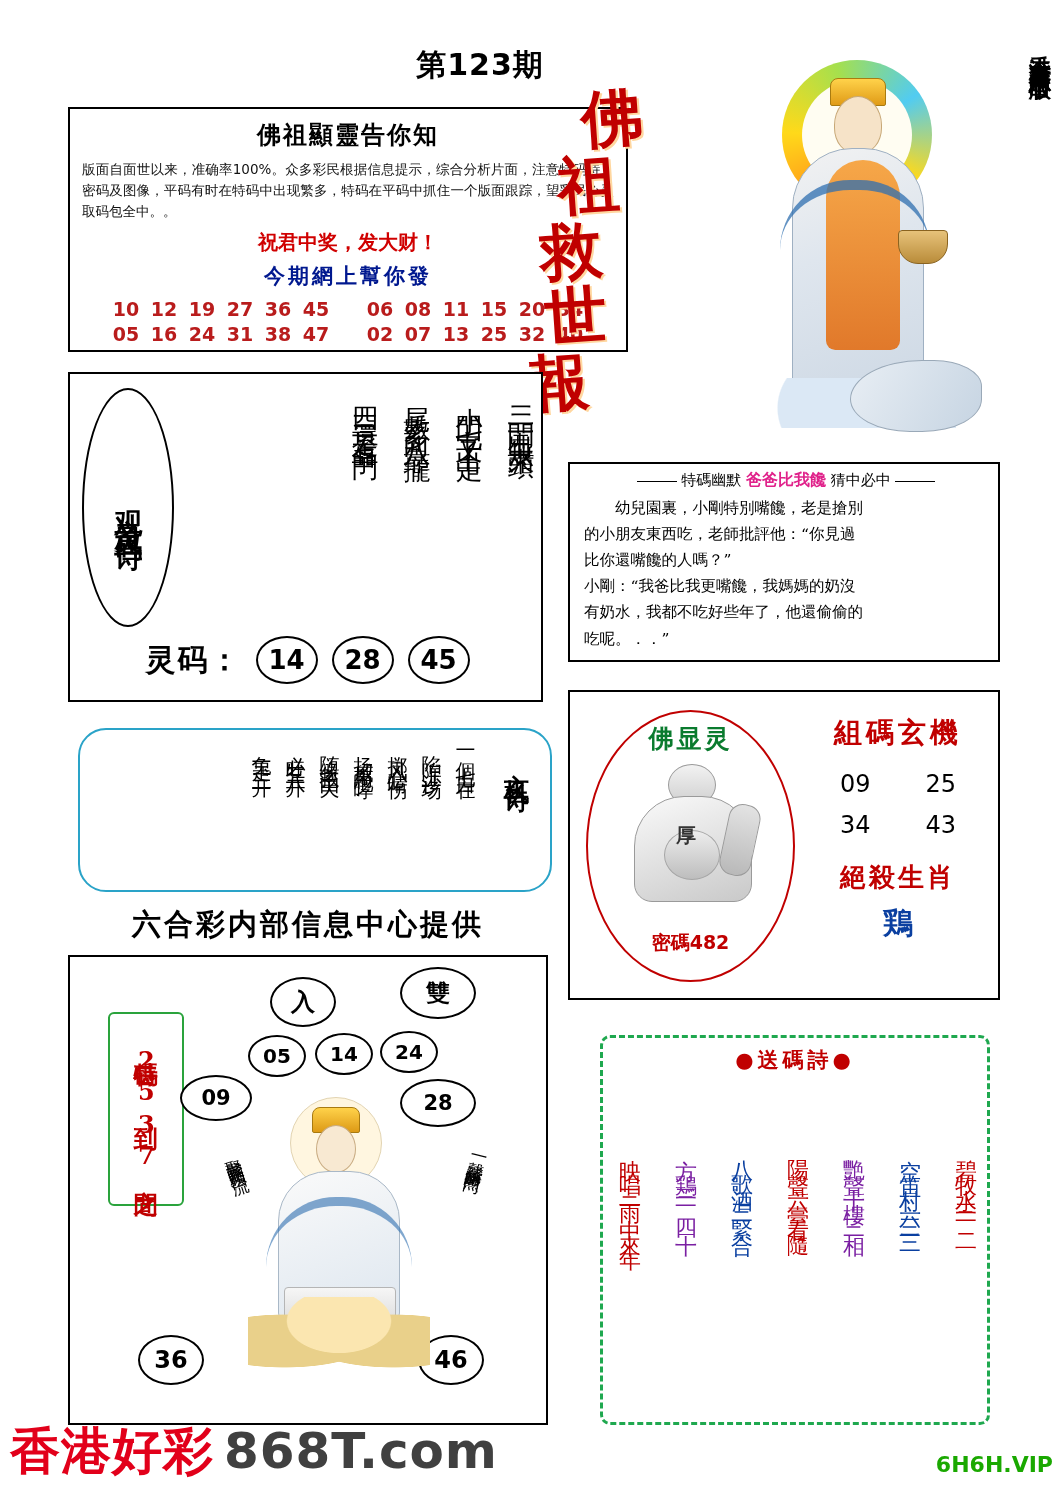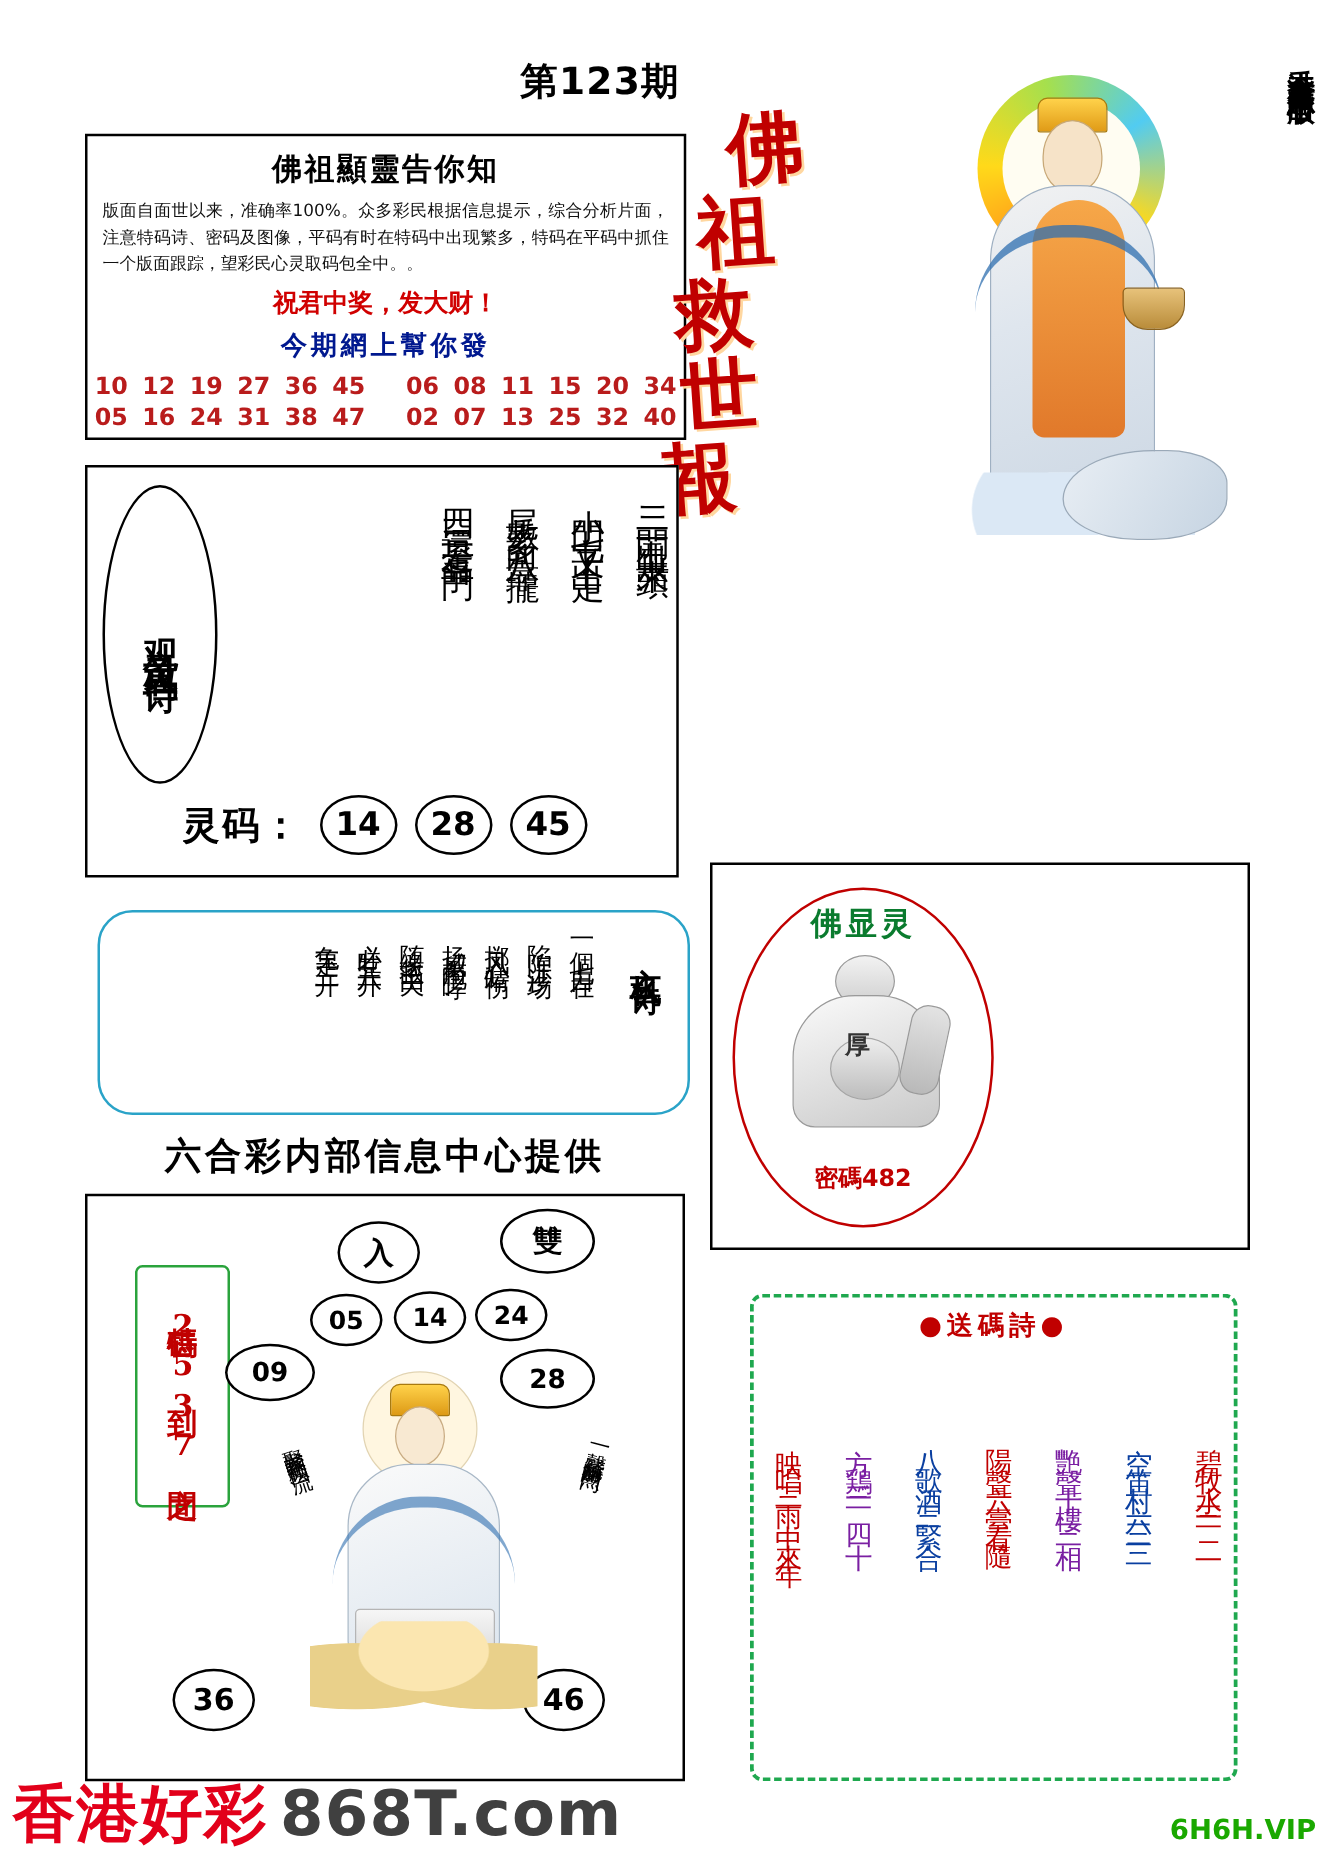--- a/index.html
+++ b/index.html
@@ -16,21 +16,21 @@
   
   .issue-title {
     position:absolute; left:355px; top:45px; width:250px;
     text-align:center;
     font-family:"DejaVu Sans", sans-serif;
     font-weight:bold; font-size:30px; color:#000;
     letter-spacing:1px;
   }
   
   .notice-box {
-    position:absolute; left:68px; top:107px; width:481px; height:245px;
+    position:absolute; left:68px; top:107px; width:560px; height:245px;
     border:2px solid #000; background:#fff; box-sizing:border-box;
   }
   .notice-title {
     text-align:center; margin-top:10px;
     font-family:"DejaVu Sans", sans-serif;
     font-weight:bold; font-size:24px; color:#000; letter-spacing:2px;
   }
   .notice-body {
     margin:8px 12px 1px 12px; font-size:13.5px; line-height:1.55;
     color:#111; text-align:justify;
@@ -501,33 +501,63 @@
       <div class="gy2-shawl"></div>
       <div class="gy2-table"></div>
       <div class="gy2-lotus"></div>
     </div>
 
     <div class="sidetext-l">聚聚幽颗一四流</div>
     <div class="sidetext-r">一聲殘角斷照門</div>
 
   </div>
 
+  <div class="joke-box">
+    <div class="joke-head">
+      <span class="line"></span><span>特碼幽默</span>
+      <span class="pink">爸爸比我饞</span>
+      <span>猜中必中</span><span class="line"></span>
+    </div>
+    <div class="joke-body">
+      <p class="indent">幼兒園裏，小剛特別嘴饞，老是搶別</p>
+      <p>的小朋友東西吃，老師批評他：“你見過</p>
+      <p>比你還嘴饞的人嗎？”</p>
+      <p>小剛：“我爸比我更嘴饞，我媽媽的奶沒</p>
+      <p>有奶水，我都不吃好些年了，他還偷偷的</p>
+      <p>吃呢。．．”</p>
+    </div>
+  </div>
 
   <div class="zuma-box">
     <div class="zuma-oval">
       <div class="zuma-top">佛显灵</div>
       <div class="buddha">
         <div class="bd-head"></div>
         <div class="bd-body"></div>
         <div class="bd-fan"></div>
         <div class="bd-belly"></div>
         <div class="bd-char">厚</div>
       </div>
       <div class="zuma-code">密碼482</div>
     </div>
+    <div class="zuma-right">
+      <div class="zuma-title">組碼玄機</div>
+      <div class="zuma-nums">
+        <div>
+          <span>09</span>
+          <span>25</span>
+        </div>
+        <div>
+          <span>34</span>
+          <span>43</span>
+        </div>
+      </div>
+      <div class="zuma-sub">絕殺生肖</div>
+      <div class="zuma-zodiac">鶏</div>
+    </div>
   </div>
 
   <div class="tese-box">
     <div class="tese-sub">●送碼詩●</div>
     <div class="tese-grid">
       <div class="tese-col">碧牧水三一二</div>
       <div class="tese-col alt">空笛村六三三</div>
       <div class="tese-col alt2">艷聲十樓三相</div>
       <div class="tese-col">陽聲六臺看隨</div>
       <div class="tese-col alt">八歌酒三緊合</div>

